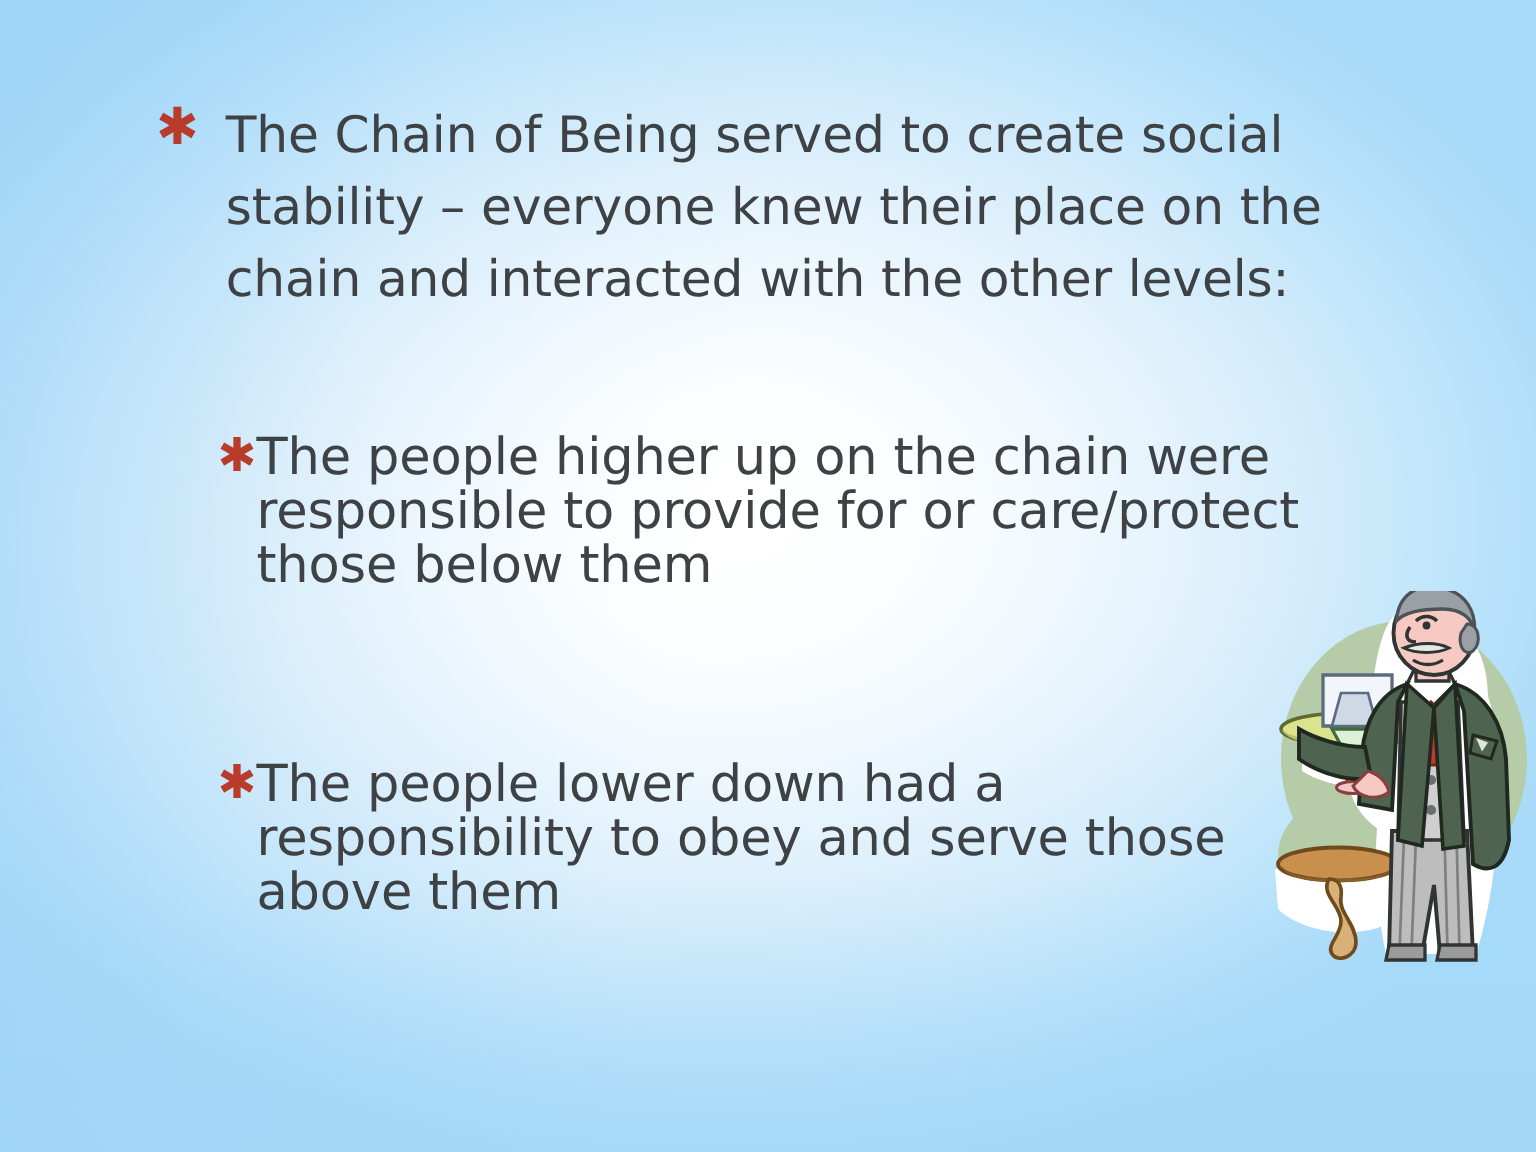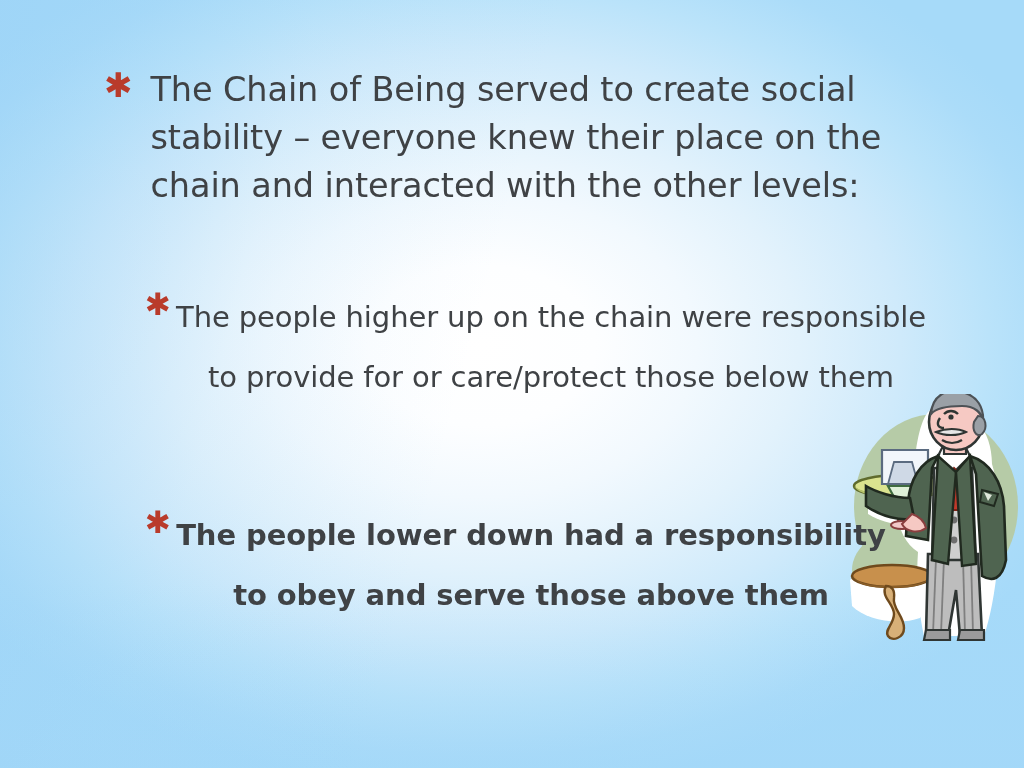--- a/index.html
+++ b/index.html
@@ -104,26 +104,25 @@
     left: 145px;
     top: 505px;
     width: 800px;
   }
   #b2 .star, #b3 .star {
     font-size: 31px;
     margin-top: 2px;
     color: #b93b2b;
   }
   #b2 .btext, #b3 .btext {
-    font-size: 29px;
-    line-height: 60px;
+    font-size: 34px;
+    line-height: 36px;
     width: 760px;
-    text-align: center;
-  }
-  #b3 .btext { width: 720px; font-weight: bold; }
+  }
+  #b3 .btext { width: 720px; }
 
   
   #clipart {
     position: absolute;
     left: 832px;
     top: 394px;
     width: 196px;
     height: 252px;
     z-index: 2;
   }

